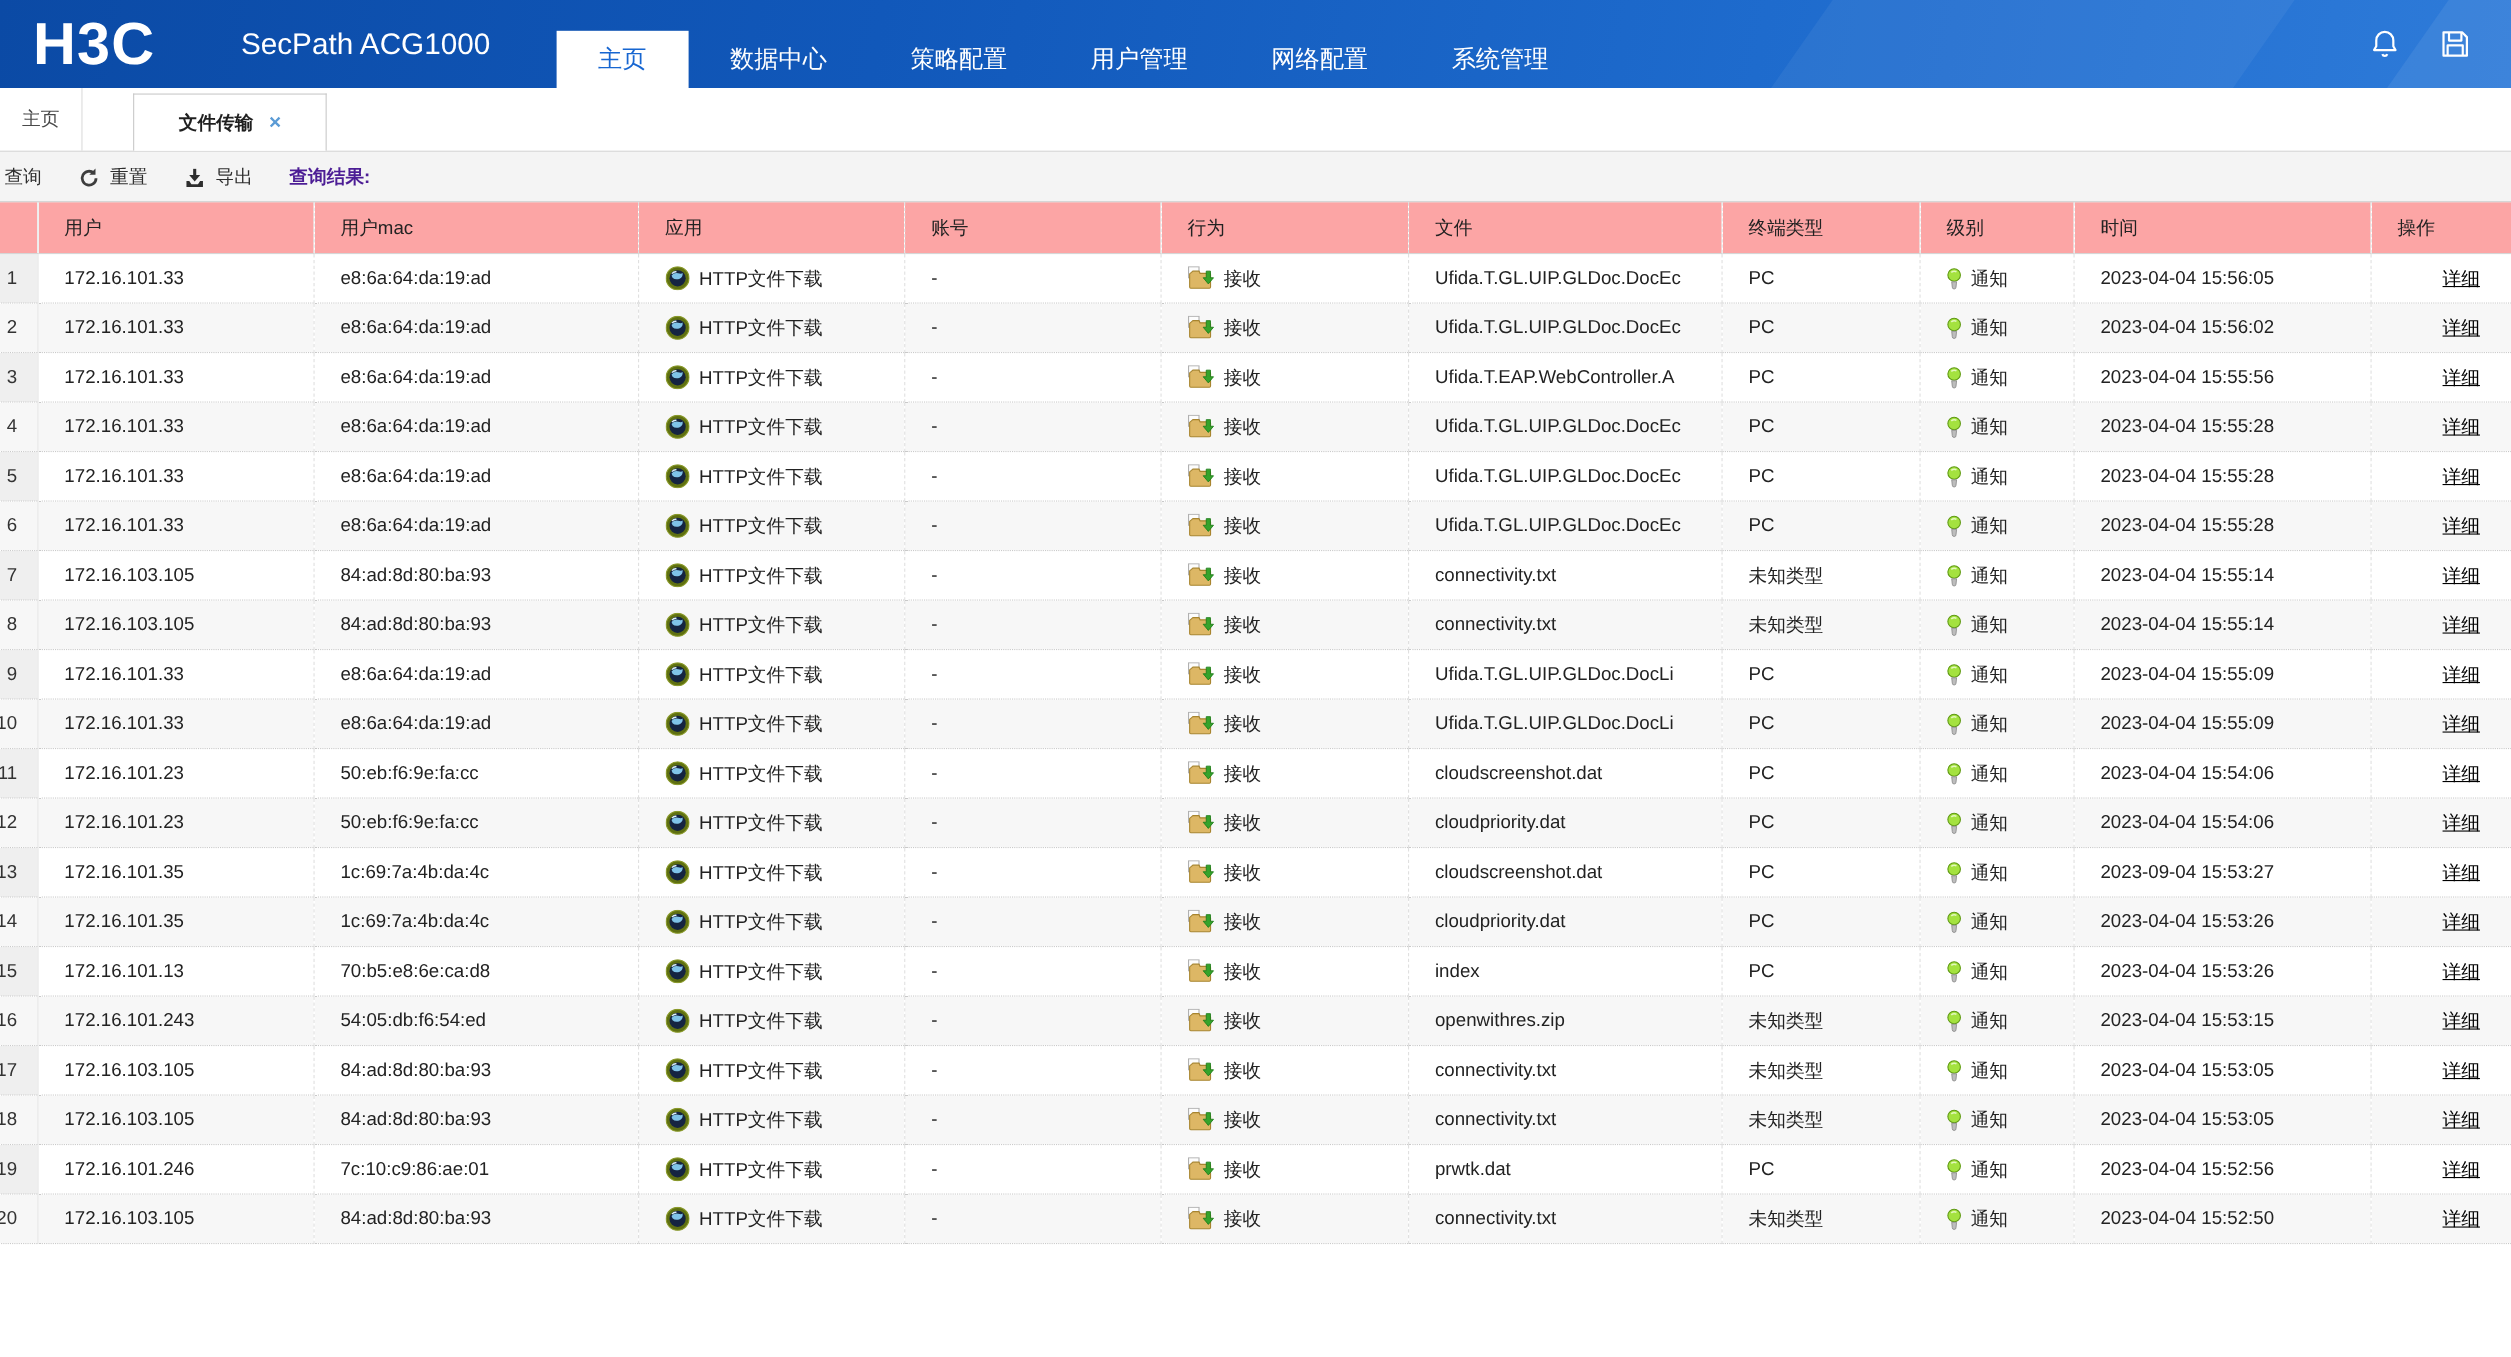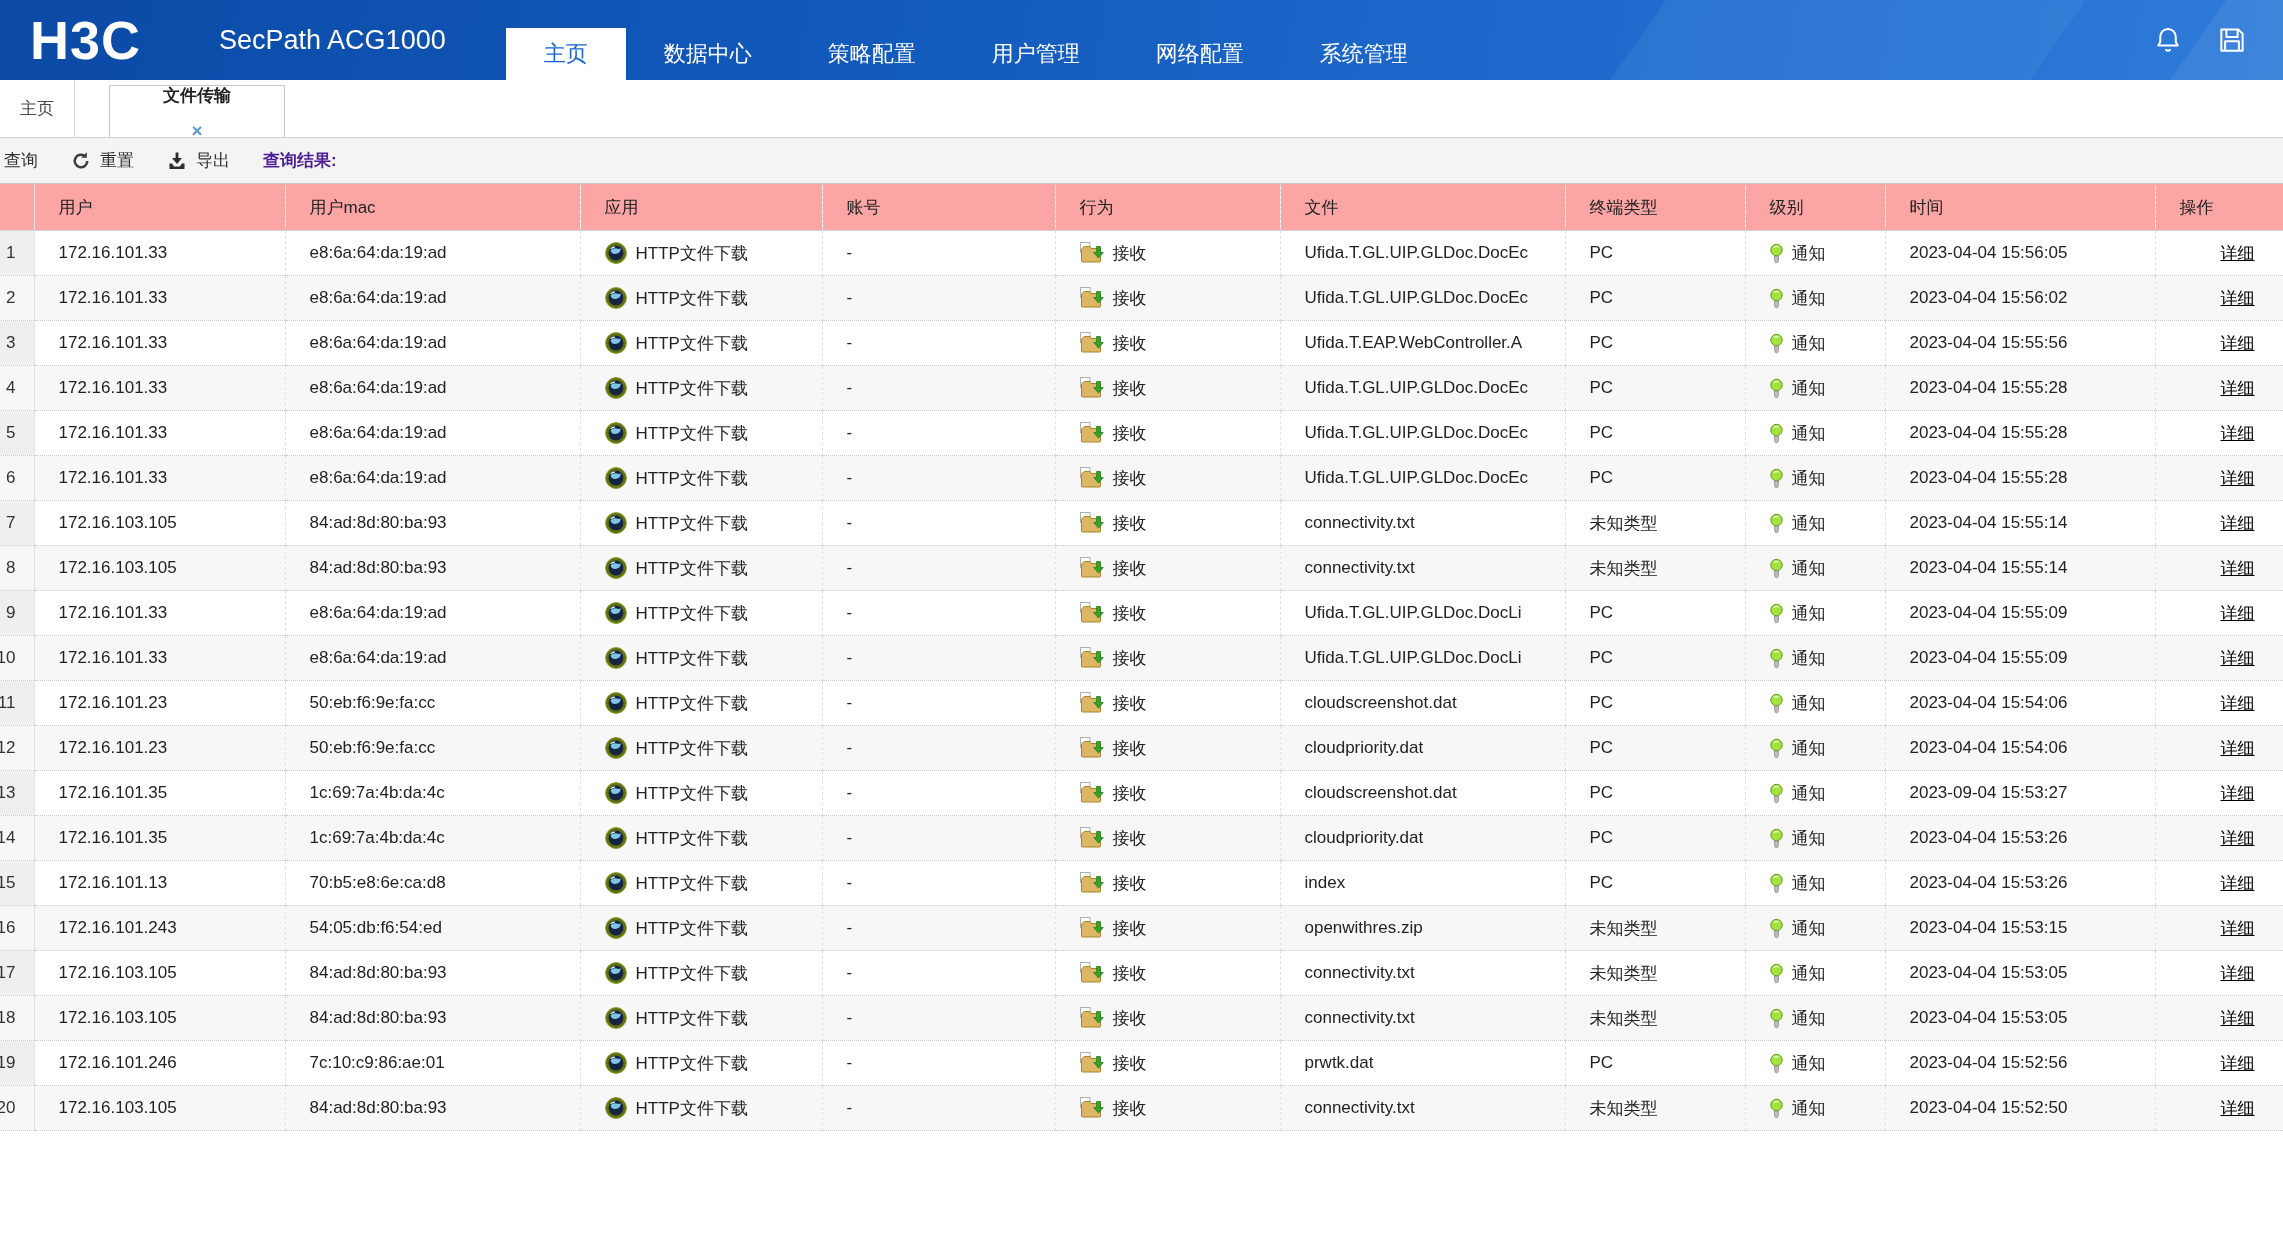--- a/index.html
+++ b/index.html
@@ -30,33 +30,33 @@
   .nav-icons { margin-left:auto; display:flex; align-items:center; gap:34px; margin-right:36px; z-index:2; }
   .hicon { display:inline-flex; cursor:pointer; }
 
   
   .tabs-row { height:58px; background:#fff; border-bottom:1px solid #cfcfcf; display:flex; align-items:stretch; box-sizing:border-box; }
   .tab-home {
     width:74px; border-right:1px solid #dcdcdc; display:flex; align-items:center; justify-content:center;
     font-size:17px; color:#4a4a4a; cursor:pointer;
   }
   .tab-active {
-    margin-left:34px; margin-top:5px; width:176px; box-sizing:border-box;
+    margin-left:46px; margin-top:5px; width:176px; box-sizing:border-box;
     border:1px solid #c9c9c9; border-bottom:none; background:#fff;
     display:flex; align-items:center; justify-content:center; gap:14px;
-    font-size:17px; font-weight:bold; color:#1f1f1f; cursor:pointer;flex-direction:column;
+    font-size:17px; font-weight:bold; color:#1f1f1f; cursor:pointer;
   }
   .tab-close { color:#5b9bd5; font-weight:bold; font-size:19px; line-height:1; cursor:pointer; }
 
   
   .toolbar {
     height:46px; background:#f4f4f4; border-bottom:1px solid #c9c9c9; box-sizing:border-box;
     display:flex; align-items:center; font-size:17px; color:#2e2e2e; padding-left:4px; white-space:nowrap;
   }
-  .tool { display:flex; align-items:center; gap:9px; margin-right:33px; cursor:pointer; }
+  .tool { display:flex; align-items:flex-end; gap:9px; margin-right:33px; cursor:pointer; }
   .ticon { display:inline-flex; }
   .result-label { font-weight:bold; margin-right:10px; color:#4c1d95; }
   .result-text { color:#2e2e2e; }
 
   
   table.log { border-collapse:collapse; table-layout:fixed; width:2313px; margin-left:-30px; }
   .log th {
     height:46px; background:#fca5a5; font-weight:normal; text-align:left;
     padding:0 0 0 24px; font-size:17px; color:#222;
     border-right:1px dashed #dcdcdc; border-bottom:1px solid #d6d6d6;

